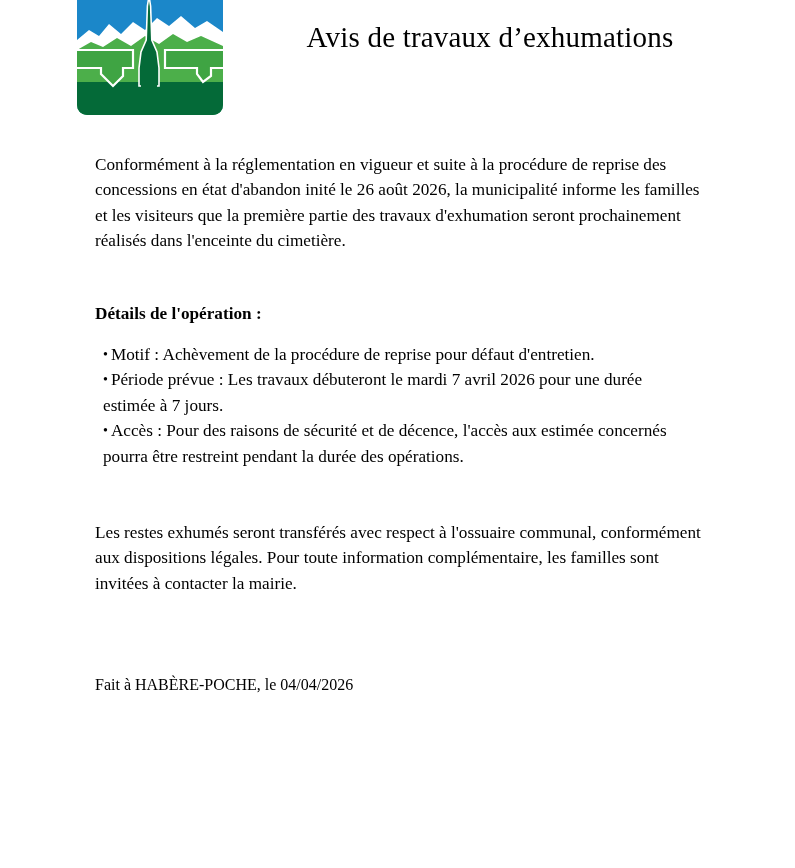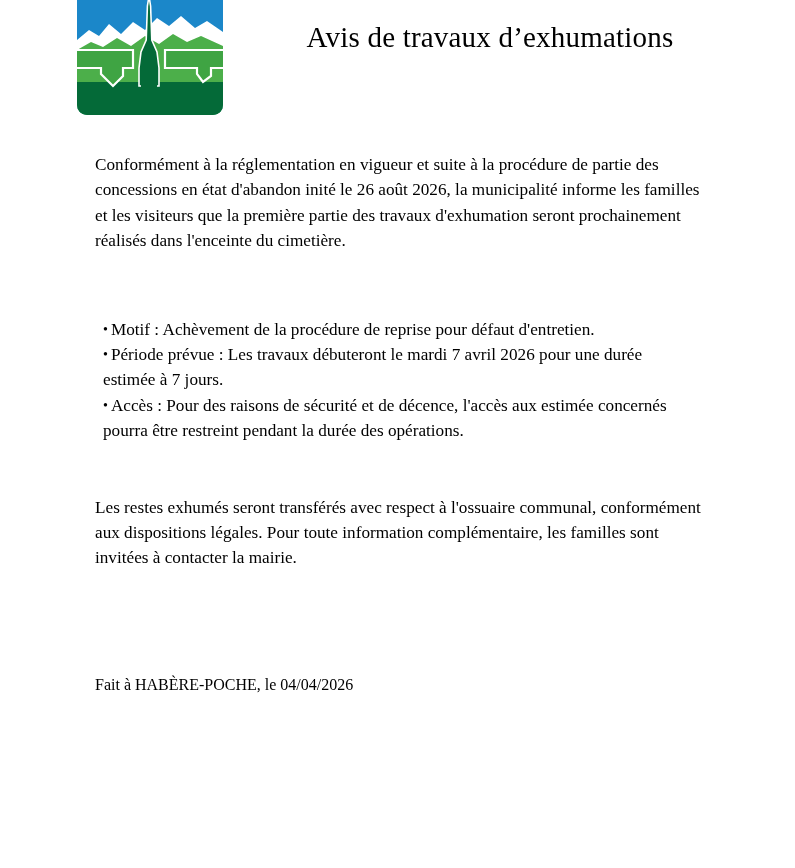--- a/index.html
+++ b/index.html
@@ -141,28 +141,29 @@
       </g>
     </svg>
   </div>
 
   <div class="doc-title">Avis de travaux d’exhumations</div>
 </div>
 
 <div class="content">
 
   <p class="para">
-    <span>Conformément à la réglementation en vigueur et suite à la procédure de partie</span>
+    <span>Conformément à la réglementation en vigueur et suite à la procédure de reprise</span>
     <span>des concessions en état d'abandon inité le 26 août 2026, la municipalité informe</span>
     <span>les familles et les visiteurs que la première partie des </span><b>travaux d'exhumation</b>
     <span>seront prochainement réalisés dans l'enceinte du cimetière.</span>
   </p>
 
   <div class="spacer-lg"></div>
 
+  <p class="section-heading">Détails de l'opération :</p>
 
   <div class="bullets-gap"></div>
 
   <ul class="bullet-list">
     <li>
       <span class="bullet-mark">•</span><b>Motif :</b><span> Achèvement de la procédure de reprise pour défaut d'entretien.</span>
     </li>
     <li>
       <span class="bullet-mark">•</span><b>Période prévue :</b><span> Les travaux débuteront le mardi 7 avril 2026 pour une durée</span>
       <span>estimée à 7 jours.</span>

